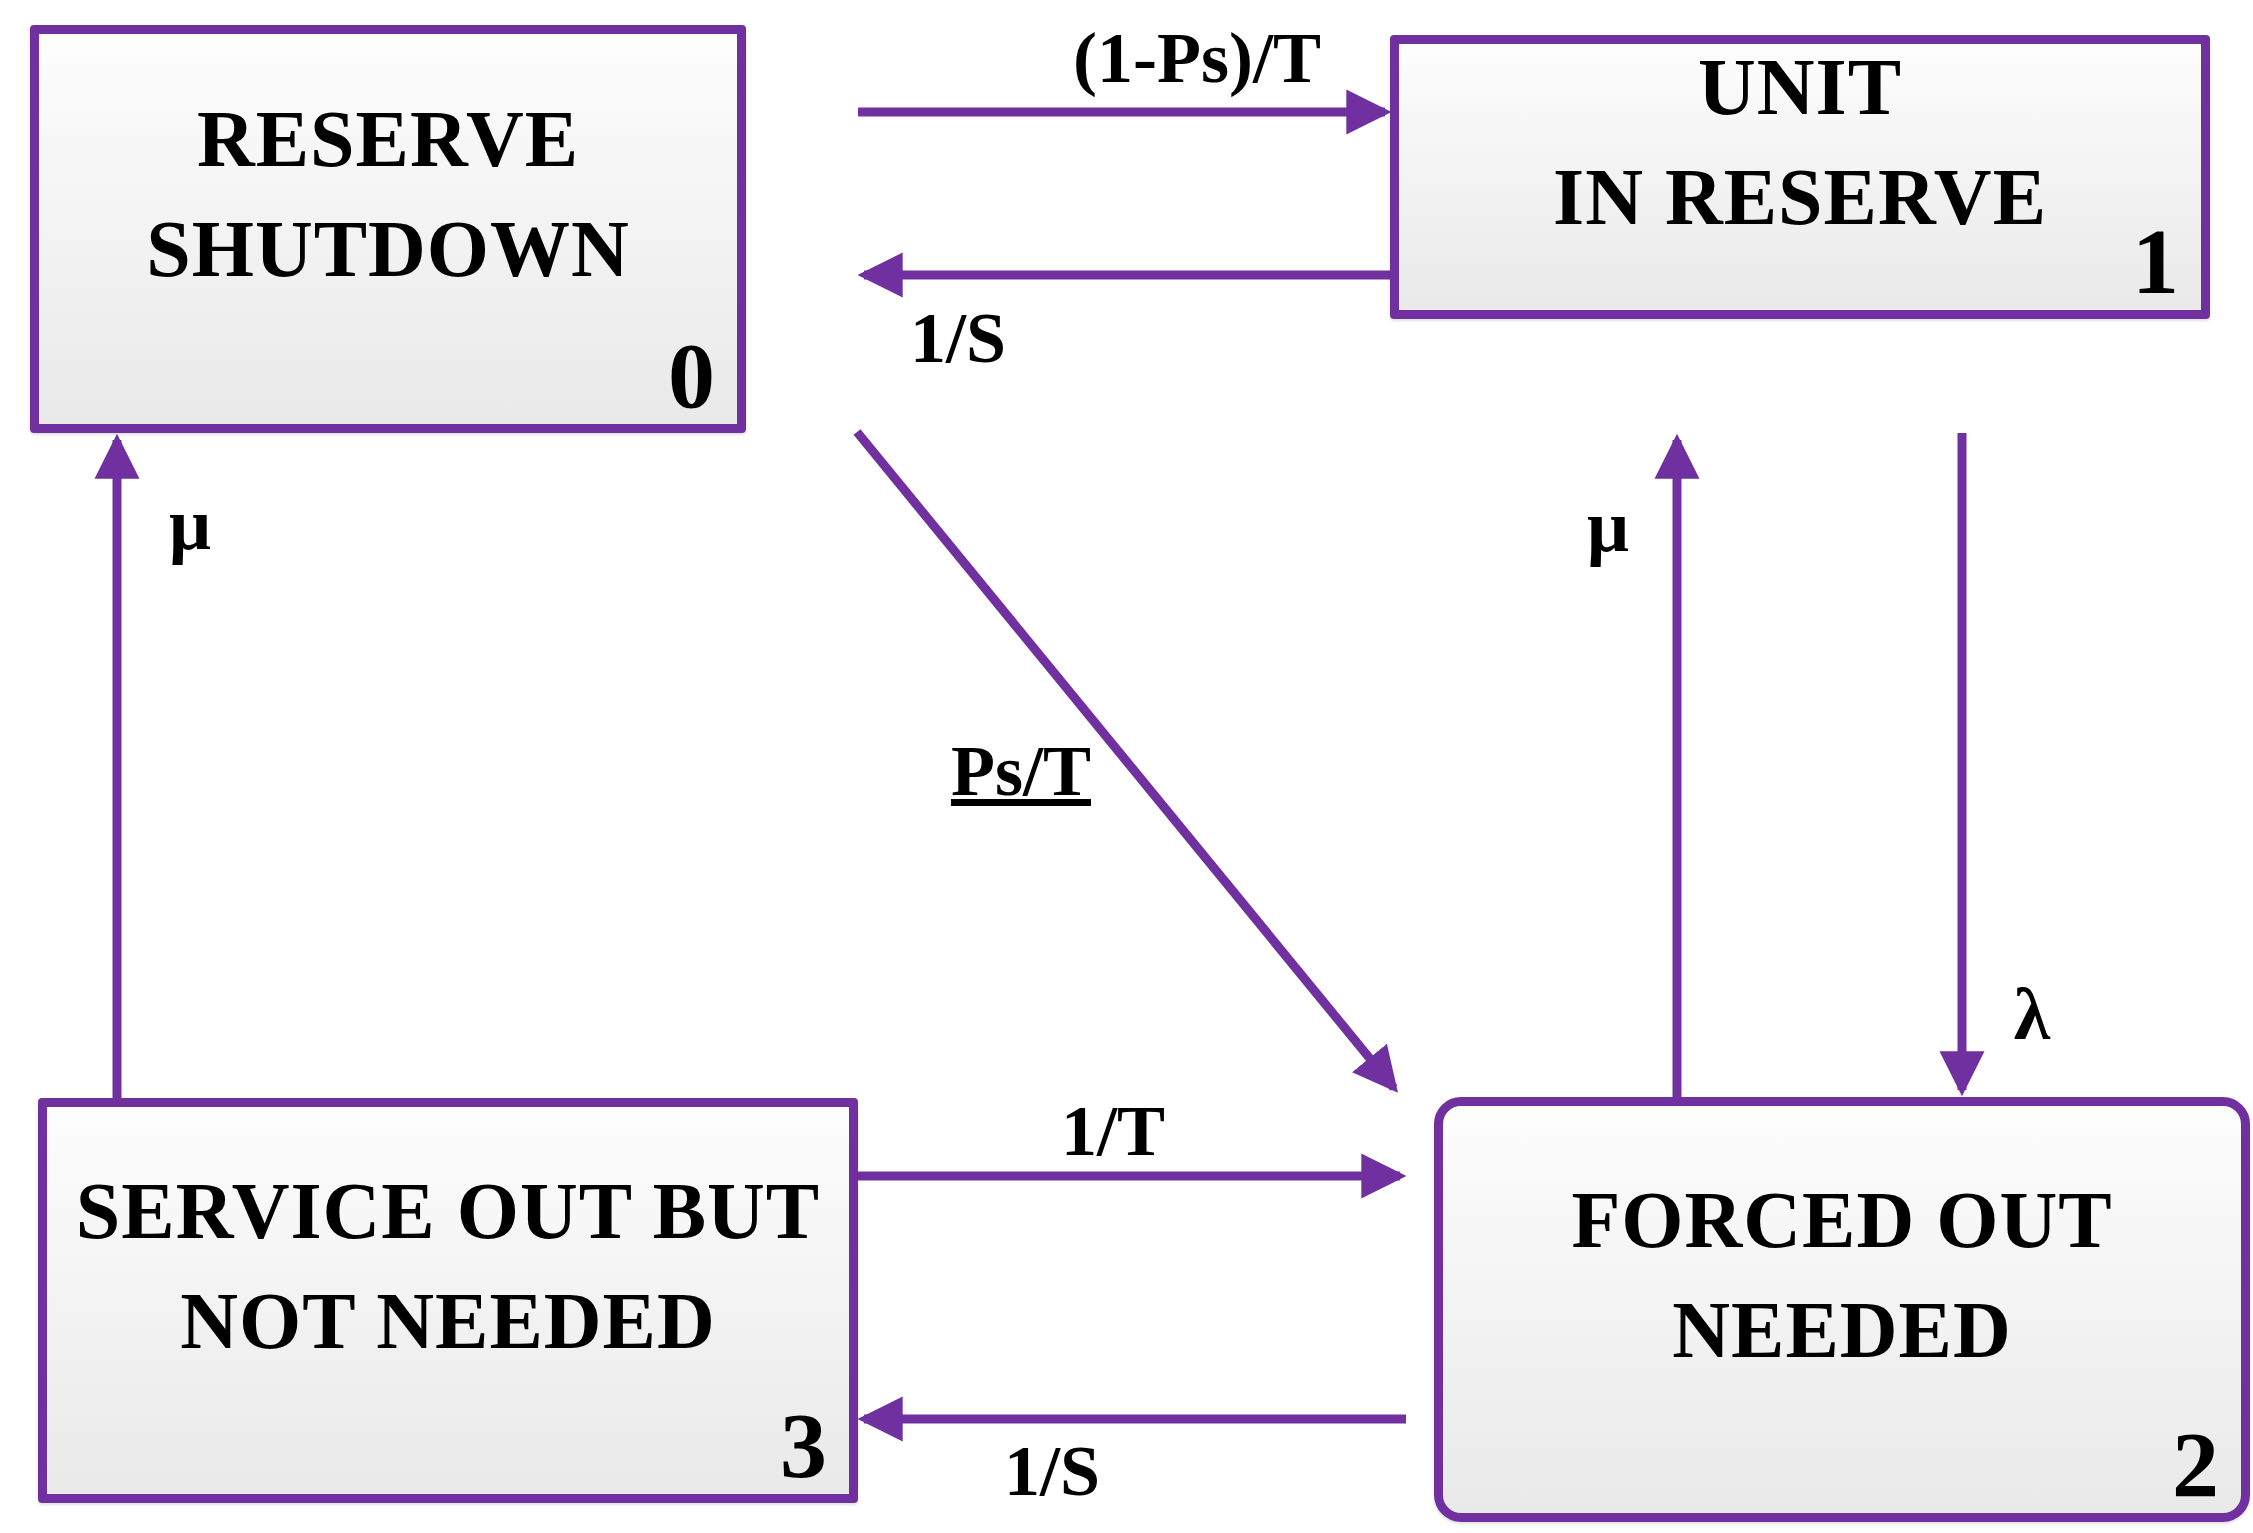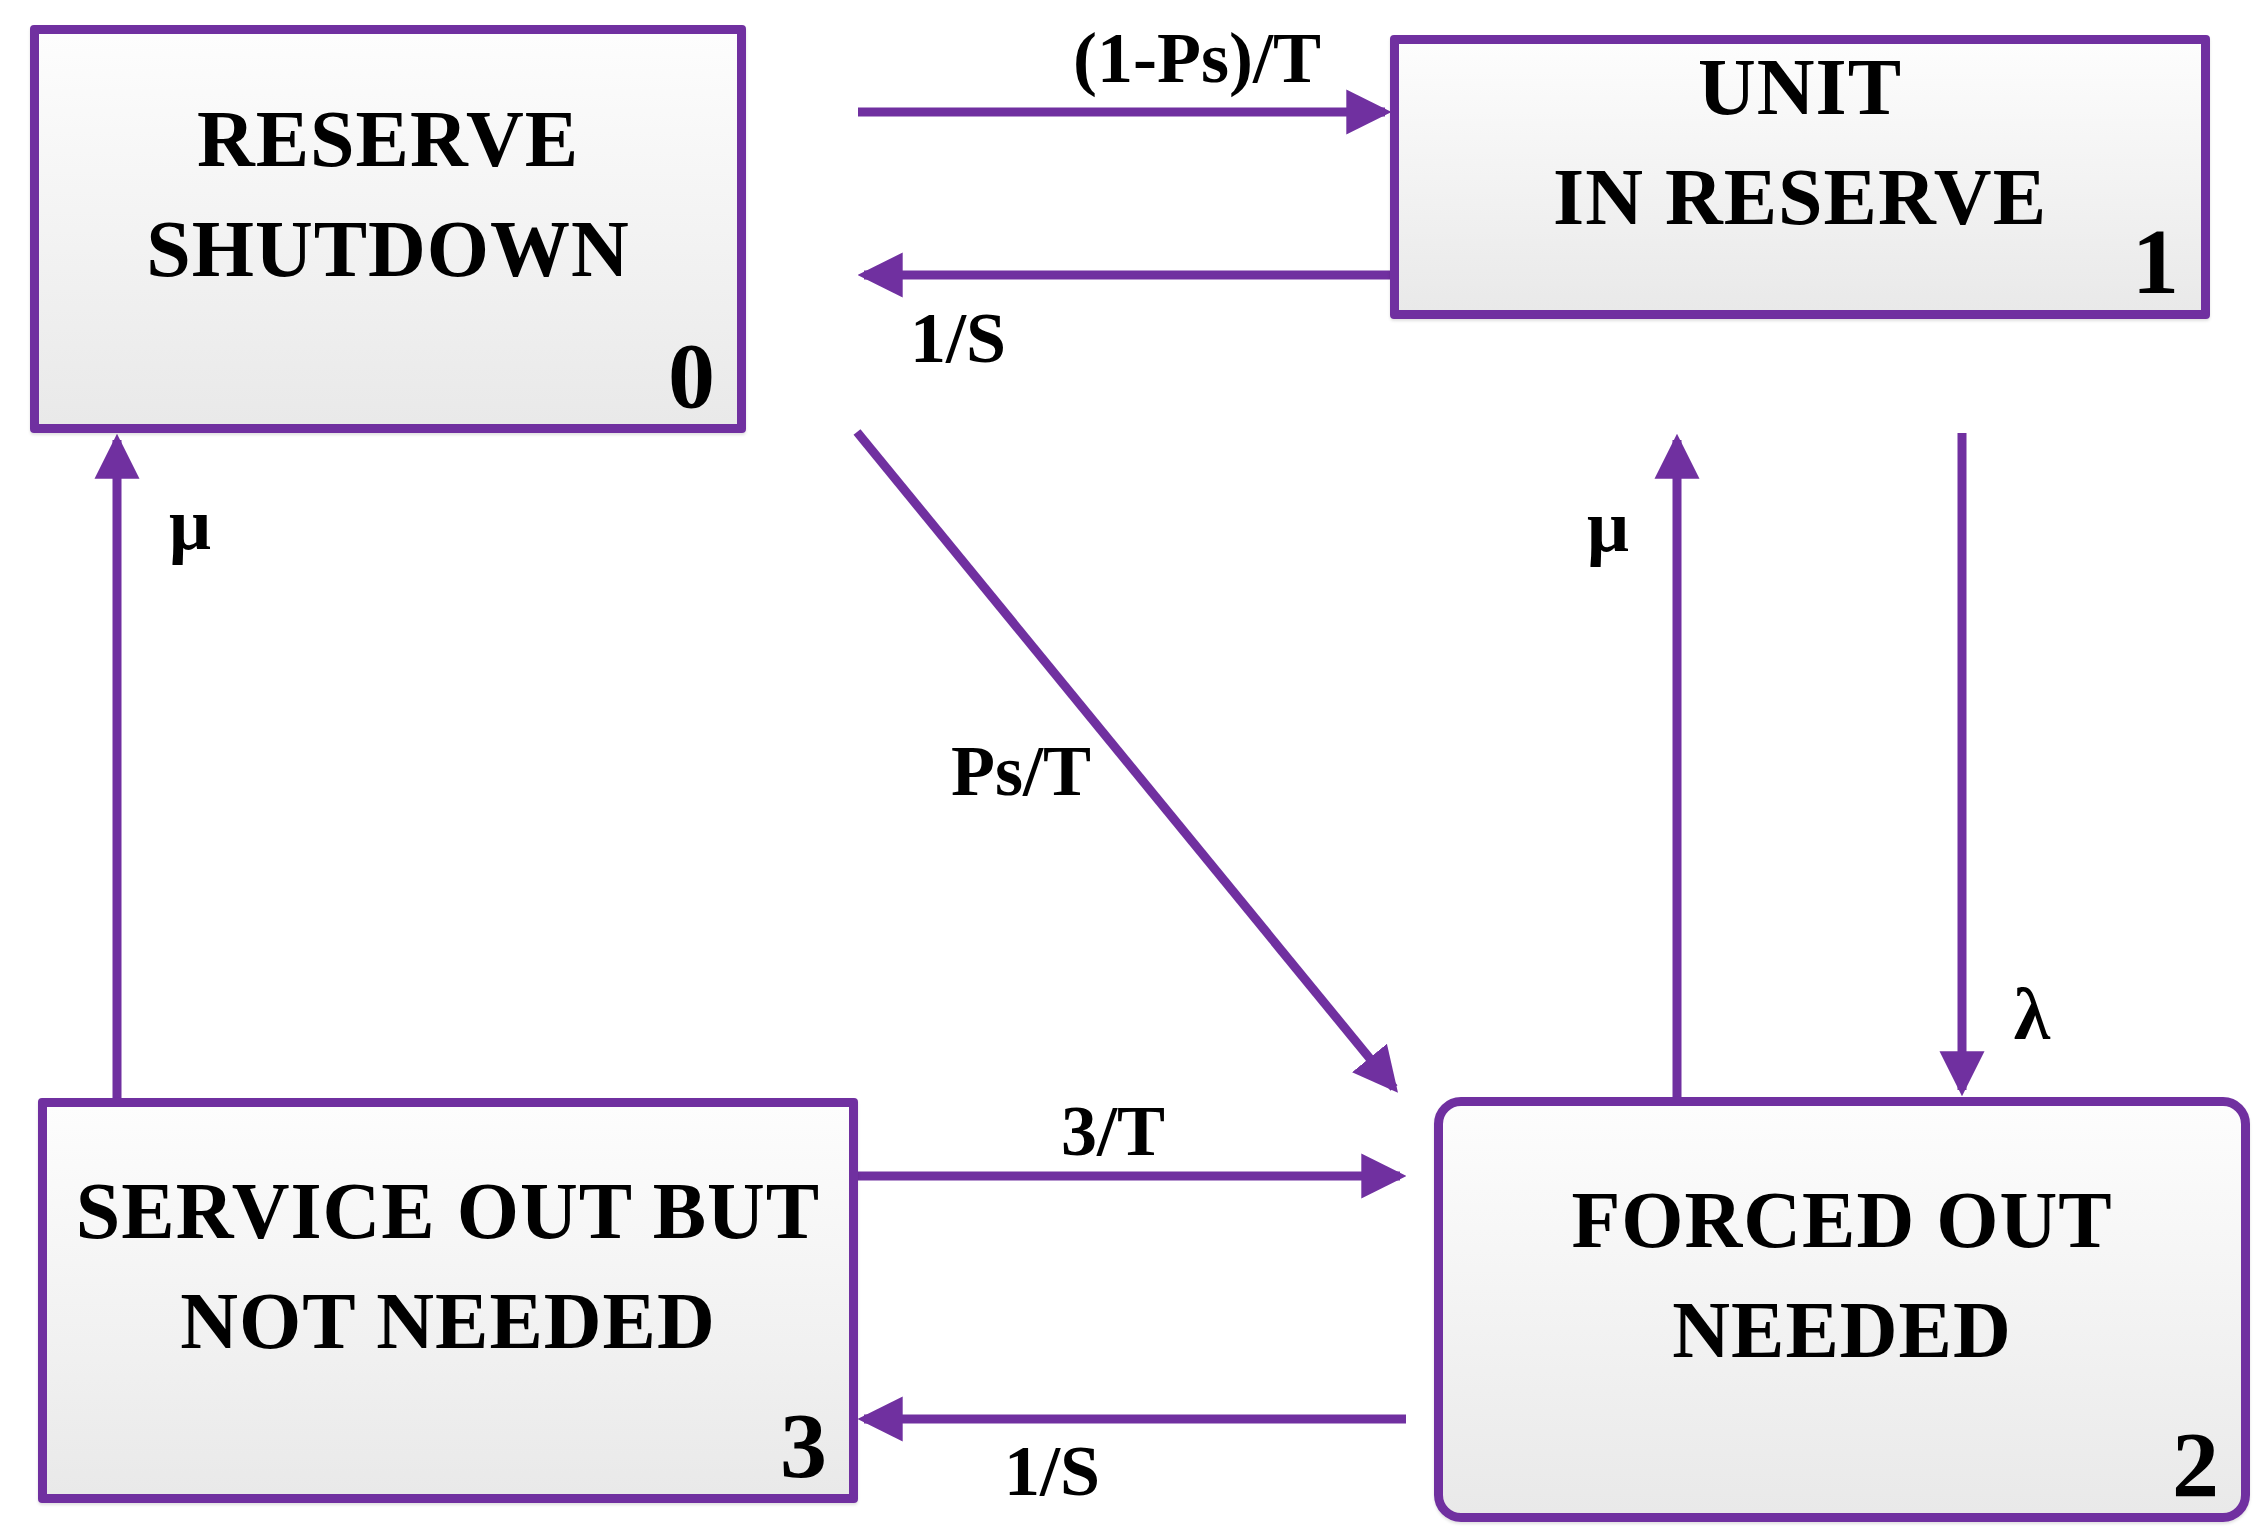--- a/index.html
+++ b/index.html
@@ -40,21 +40,21 @@
   }
   .t-label.greek{font-size:74px;}
   
   .box-0{left:30px;top:25px;width:716px;height:408px;}
   .box-1{left:1390px;top:35px;width:820px;height:284px;}
   .box-2{left:1434px;top:1097px;width:816px;height:425px;border-radius:27px;}
   .box-3{left:38px;top:1098px;width:820px;height:405px;}
   
   .tl-0{left:1197px;top:58px;}
   .tl-1{left:958px;top:338px;}
-  .tl-2{left:1021px;top:771px;}
+  .tl-2{left:1021px;top:771px;text-decoration:underline;}
   .tl-3{left:190px;top:524px;}
   .tl-4{left:1608px;top:526px;}
   .tl-5{left:2032px;top:1014px;}
   .tl-6{left:1113px;top:1131px;}
   .tl-7{left:1052px;top:1471px;}
 </style>
 </head>
 <body>
 
 <div class="canvas">
@@ -106,16 +106,16 @@
     </div>
     <div class="state-number">3</div>
   </div>
 
   <div class="t-label tl-0">(1-Ps)/T</div>
   <div class="t-label tl-1">1/S</div>
   <div class="t-label tl-2">Ps/T</div>
   <div class="t-label tl-3 greek">μ</div>
   <div class="t-label tl-4 greek">μ</div>
   <div class="t-label tl-5 greek">λ</div>
-  <div class="t-label tl-6">3/T</div>
+  <div class="t-label tl-6">1/T</div>
   <div class="t-label tl-7">1/S</div>
 
 </div>
 
 </body></html>

